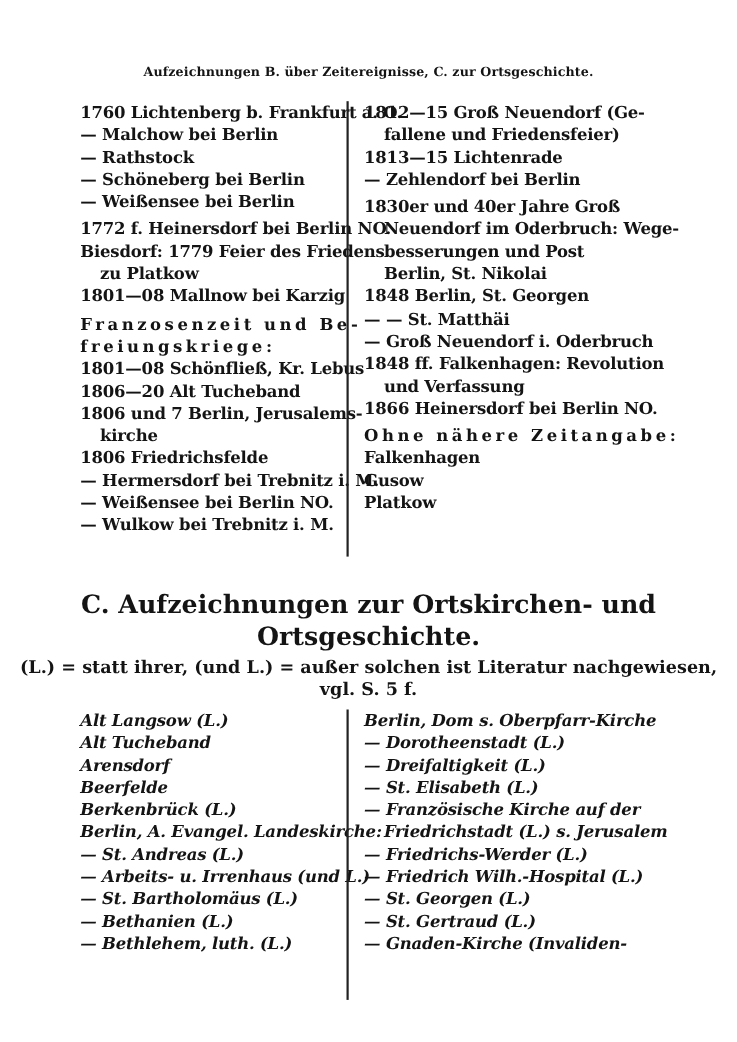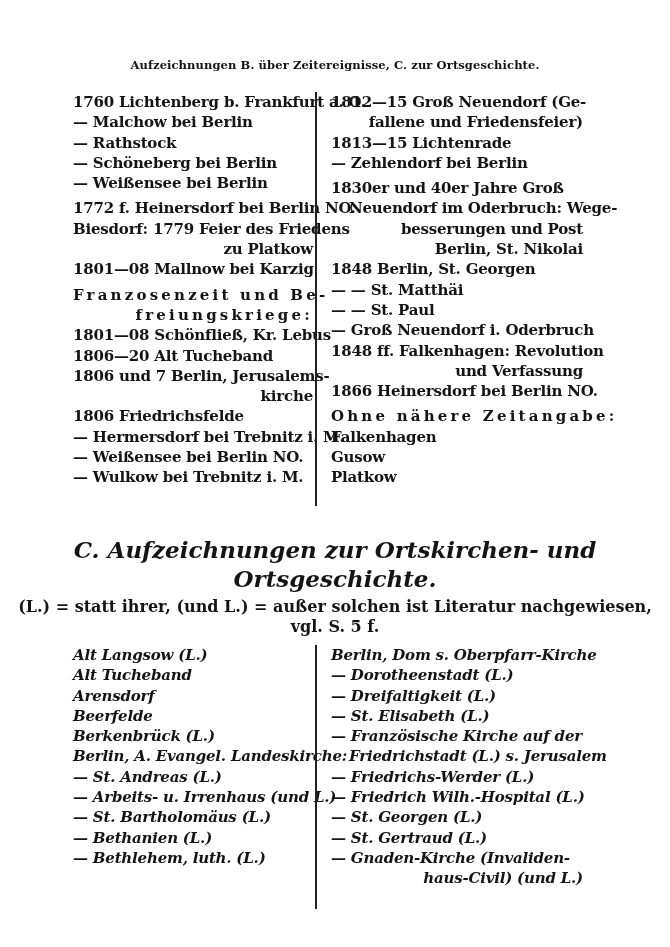--- a/index.html
+++ b/index.html
@@ -4,25 +4,25 @@
 <style>
   html, body { margin: 0; padding: 0; background: #ffffff; }
   body { width: 670px; height: 947px; position: relative; overflow: hidden; color: #141414; font-family: "DejaVu Serif", serif; }
   .running-head { position: absolute; top: 58px; left: 0; width: 670px; text-align: center; font-family: "DejaVu Serif", serif; font-weight: bold; font-size: 11.5px; letter-spacing: 0.1px; }
   .cols { position: absolute; left: 73px; width: 508px; }
   .col { position: absolute; top: 0; width: 240px; }
   .col.left { left: 0; }
   .col.right { left: 258px; width: 252px; }
   .divider { position: absolute; left: 242px; width: 1.5px; background: #222; }
   .line { font-size: 15px; line-height: 20.3px; white-space: nowrap; font-weight: bold; letter-spacing: -0.2px; }
-  .line.cont { padding-left: 18px; text-align: right; }
+  .line.cont { padding-left: 18px; }
   .line.gap { margin-top: 5px; }
   .line.spaced { letter-spacing: 3.2px; }
-  .line.spaced.center { text-align: right; }
-  .section-title { position: absolute; left: 0; top: 535px; width: 670px; text-align: center; font-family: "DejaVu Serif", serif; font-weight: 900; font-size: 23px; line-height: 29px; font-style: italic; }
+  .line.spaced.center { text-align: left; }
+  .section-title { position: absolute; left: 0; top: 535px; width: 670px; text-align: center; font-family: "DejaVu Serif", serif; font-weight: 900; font-size: 23px; line-height: 29px; }
   .note { position: absolute; left: 0; top: 597px; width: 670px; text-align: center; font-size: 16px; line-height: 20px; font-weight: bold; }
   .top-block { top: 92px; height: 420px; }
   .bottom-block { top: 645px; height: 270px; font-style: italic; }
 </style>
 </head>
 <body>
 
 <div class="running-head">Aufzeichnungen B. über Zeitereignisse, C. zur Ortsgeschichte.</div>
 
 <div class="cols top-block">
@@ -52,21 +52,20 @@
       <div class="line">1812—15 Groß Neuendorf (Ge-</div>
       <div class="line cont">fallene und Friedensfeier)</div>
       <div class="line">1813—15 Lichtenrade</div>
       <div class="line">— Zehlendorf bei Berlin</div>
       <div class="line gap">1830er und 40er Jahre Groß</div>
       <div class="line cont">Neuendorf im Oderbruch: Wege-</div>
       <div class="line cont">besserungen und Post</div>
       <div class="line cont">Berlin, St. Nikolai</div>
       <div class="line">1848 Berlin, St. Georgen</div>
       <div class="line">— — St. Matthäi</div>
-      <div class="line">— — St. Paul</div>
       <div class="line">— Groß Neuendorf i. Oderbruch</div>
       <div class="line">1848 ff. Falkenhagen: Revolution</div>
       <div class="line cont">und Verfassung</div>
       <div class="line">1866 Heinersdorf bei Berlin NO.</div>
       <div class="line spaced gap">Ohne nähere Zeitangabe:</div>
       <div class="line">Falkenhagen</div>
       <div class="line">Gusow</div>
       <div class="line">Platkow</div>
     </div>
 </div>
@@ -101,15 +100,14 @@
       <div class="line">— Dorotheenstadt (L.)</div>
       <div class="line">— Dreifaltigkeit (L.)</div>
       <div class="line">— St. Elisabeth (L.)</div>
       <div class="line">— Französische Kirche auf der</div>
       <div class="line cont">Friedrichstadt (L.) s. Jerusalem</div>
       <div class="line">— Friedrichs-Werder (L.)</div>
       <div class="line">— Friedrich Wilh.-Hospital (L.)</div>
       <div class="line">— St. Georgen (L.)</div>
       <div class="line">— St. Gertraud (L.)</div>
       <div class="line">— Gnaden-Kirche (Invaliden-</div>
-      <div class="line cont">haus-Civil) (und L.)</div>
     </div>
 </div>
 
 </body></html>

